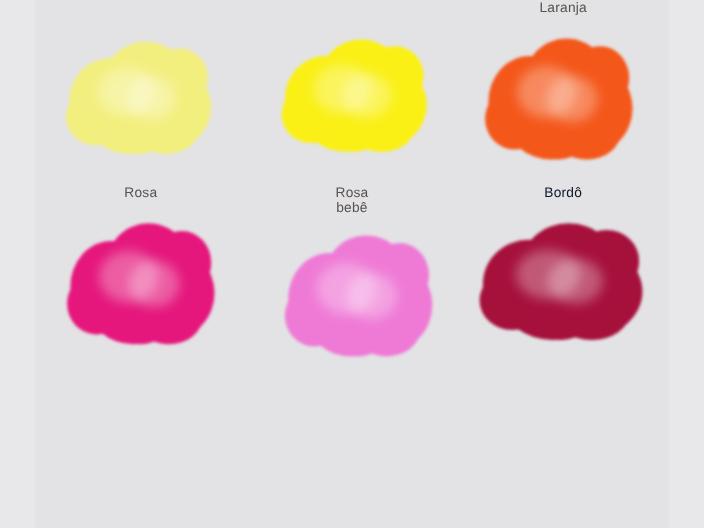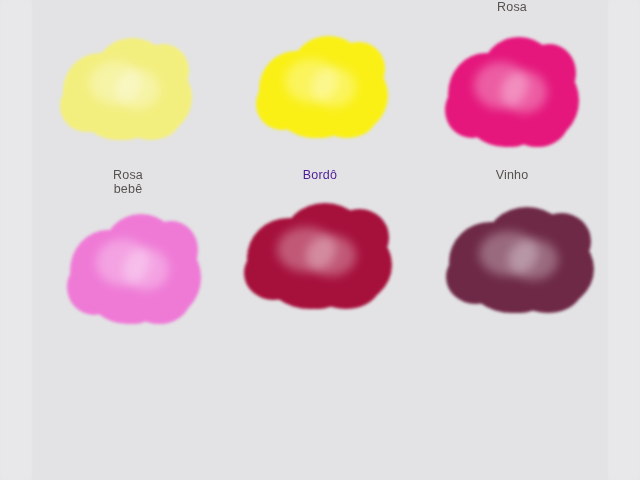--- a/index.html
+++ b/index.html
@@ -162,20 +162,37 @@
             <div class="lobe lob-f" style="background: rgb(250, 240, 22);"></div>
           <div class="lobe lob-g" style="background: rgb(250, 240, 22);"></div>
             <div class="lobe lob-h" style="background: rgb(250, 240, 22);"></div>
           <div class="wash wash-1"></div>
             <div class="wash wash-2"></div>
         </div>
       </div>
     </div>
 
 
+    <div class="swatch-cell r2 c1">
+      <div class="swatch-label" style="color: rgb(87, 82, 78);">Laranja</div>
+      <div class="blob-wrap">
+        <div class="blob" style="background: transparent;">
+          <div class="lobe lob-a" style="background: rgb(244, 87, 26);"></div>
+            <div class="lobe lob-b" style="background: rgb(244, 87, 26);"></div>
+            <div class="lobe lob-c" style="background: rgb(244, 87, 26);"></div>
+          <div class="lobe lob-d" style="background: rgb(244, 87, 26);"></div>
+            <div class="lobe lob-e" style="background: rgb(244, 87, 26);"></div>
+            <div class="lobe lob-f" style="background: rgb(244, 87, 26);"></div>
+          <div class="lobe lob-g" style="background: rgb(244, 87, 26);"></div>
+            <div class="lobe lob-h" style="background: rgb(244, 87, 26);"></div>
+          <div class="wash wash-1"></div>
+            <div class="wash wash-2"></div>
+        </div>
+      </div>
+    </div>
 
     <div class="swatch-cell r2 c2">
       <div class="swatch-label" style="color: rgb(87, 82, 78);">Rosa</div>
       <div class="blob-wrap">
         <div class="blob" style="background: transparent;">
           <div class="lobe lob-a" style="background: rgb(229, 23, 124);"></div>
             <div class="lobe lob-b" style="background: rgb(229, 23, 124);"></div>
             <div class="lobe lob-c" style="background: rgb(229, 23, 124);"></div>
           <div class="lobe lob-d" style="background: rgb(229, 23, 124);"></div>
             <div class="lobe lob-e" style="background: rgb(229, 23, 124);"></div>
@@ -202,49 +219,32 @@
           <div class="lobe lob-g" style="background: rgb(239, 122, 214);"></div>
             <div class="lobe lob-h" style="background: rgb(239, 122, 214);"></div>
           <div class="wash wash-1"></div>
             <div class="wash wash-2"></div>
         </div>
       </div>
     </div>
 
 
     <div class="swatch-cell r3 c2">
-      <div class="swatch-label" style="color: #4c1d95;">Bordô</div>
+      <div class="swatch-label" style="color: #0f172a;">Bordô</div>
       <div class="blob-wrap">
         <div class="blob" style="background: transparent;">
           <div class="lobe lob-a" style="background: rgb(166, 17, 60);"></div>
             <div class="lobe lob-b" style="background: rgb(166, 17, 60);"></div>
             <div class="lobe lob-c" style="background: rgb(166, 17, 60);"></div>
           <div class="lobe lob-d" style="background: rgb(166, 17, 60);"></div>
             <div class="lobe lob-e" style="background: rgb(166, 17, 60);"></div>
             <div class="lobe lob-f" style="background: rgb(166, 17, 60);"></div>
           <div class="lobe lob-g" style="background: rgb(166, 17, 60);"></div>
             <div class="lobe lob-h" style="background: rgb(166, 17, 60);"></div>
           <div class="wash wash-1"></div>
             <div class="wash wash-2"></div>
         </div>
       </div>
     </div>
 
-    <div class="swatch-cell r3 c3">
-      <div class="swatch-label" style="color: rgb(87, 82, 78);">Vinho</div>
-      <div class="blob-wrap">
-        <div class="blob" style="background: transparent;">
-          <div class="lobe lob-a" style="background: rgb(110, 41, 70);"></div>
-            <div class="lobe lob-b" style="background: rgb(110, 41, 70);"></div>
-            <div class="lobe lob-c" style="background: rgb(110, 41, 70);"></div>
-          <div class="lobe lob-d" style="background: rgb(110, 41, 70);"></div>
-            <div class="lobe lob-e" style="background: rgb(110, 41, 70);"></div>
-            <div class="lobe lob-f" style="background: rgb(110, 41, 70);"></div>
-          <div class="lobe lob-g" style="background: rgb(110, 41, 70);"></div>
-            <div class="lobe lob-h" style="background: rgb(110, 41, 70);"></div>
-          <div class="wash wash-1"></div>
-            <div class="wash wash-2"></div>
-        </div>
-      </div>
-    </div>
 
   </div>
 </div>
 
 </body></html>

